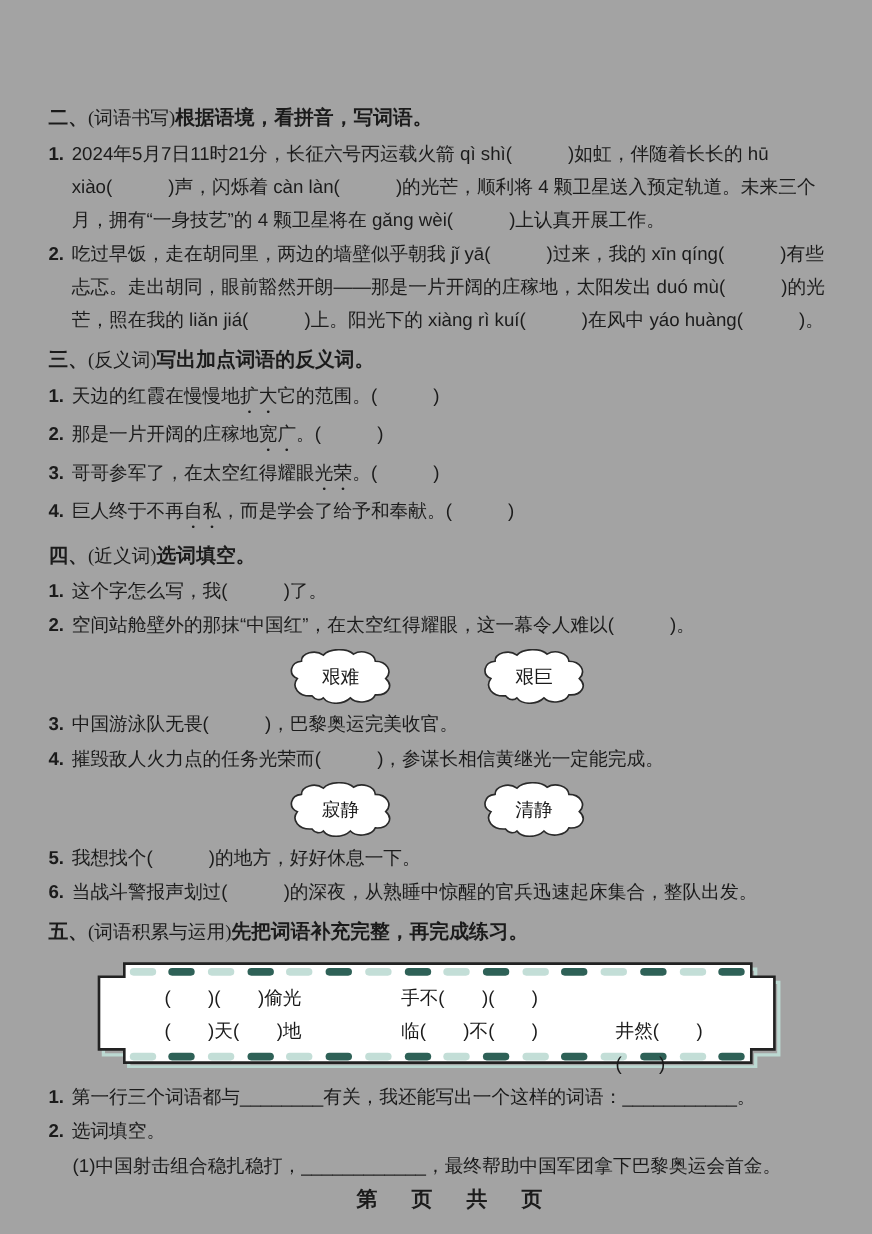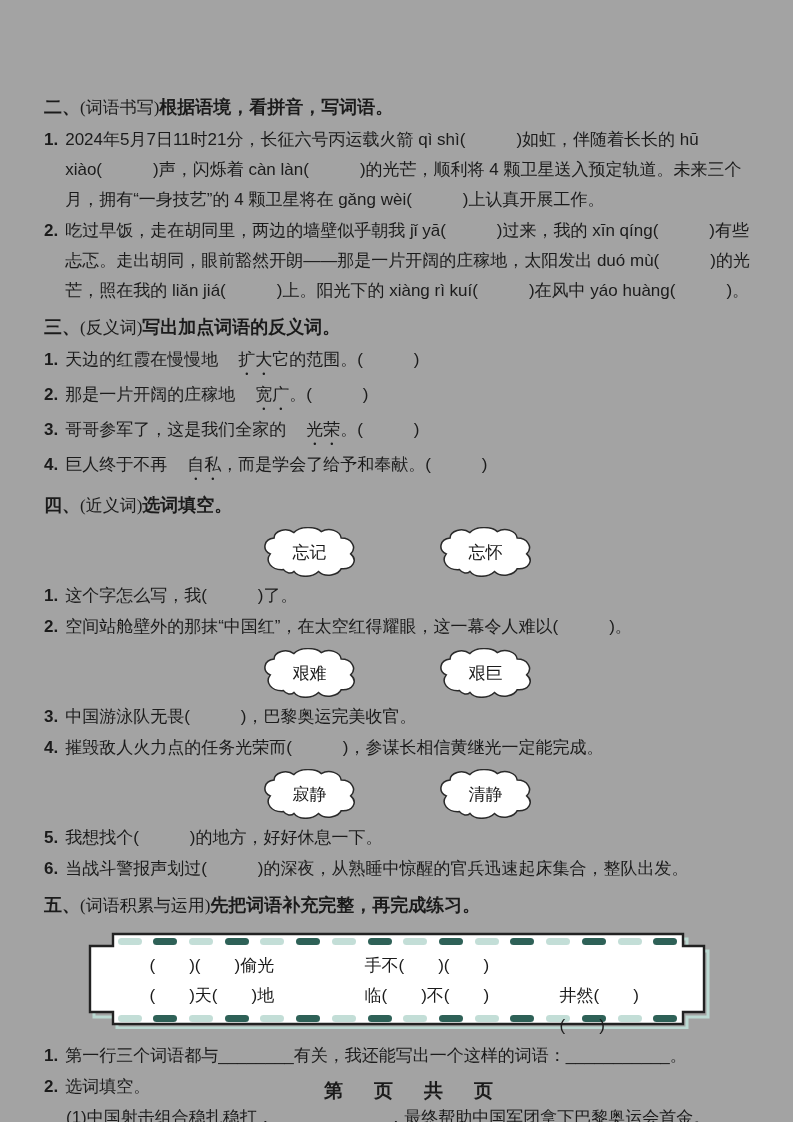--- a/index.html
+++ b/index.html
@@ -20,21 +20,20 @@
   .sec-tag{font-family:"Liberation Serif", serif;font-size:17px;}
   .sec-title{font-weight:bold;font-size:18px;}
   .item{display:flex;align-items:flex-start;margin:1px 0;}
   .item .num{font-weight:bold;flex:0 0 auto;margin-right:7px;}
   .item .txt{flex:1 1 auto;}
   .dotted{
     -webkit-text-emphasis:dot;
     -webkit-text-emphasis-position:under right;
     text-emphasis:dot;
     text-emphasis-position:under right;
-    margin-left:20px;
   }
   
   .cloud-row{display:flex;justify-content:center;gap:72px;margin:6px 0 4px 0;}
   .cloud{position:relative;width:104px;height:50px;}
   .cloud svg{position:absolute;inset:0;width:100%;height:100%;}
   .cloud-word{
     position:absolute;inset:0;display:flex;align-items:center;justify-content:center;
     font-size:17px;padding-top:2px;
   }
   
@@ -78,45 +77,31 @@
   <div class="item">
     <span class="num">1.</span>
     <span class="txt"><span>天边的红霞在慢慢地</span><span class="dotted">扩大</span><span>它的范围。(　　　)</span></span>
   </div>
   <div class="item">
     <span class="num">2.</span>
     <span class="txt"><span>那是一片开阔的庄稼地</span><span class="dotted">宽广</span><span>。(　　　)</span></span>
   </div>
   <div class="item">
     <span class="num">3.</span>
-    <span class="txt"><span>哥哥参军了，这是我们全家的</span><span class="dotted">光荣</span><span>。(　　　)</span></span>
+    <span class="txt"><span>哥哥参军了，在太空红得耀眼</span><span class="dotted">光荣</span><span>。(　　　)</span></span>
   </div>
   <div class="item">
     <span class="num">4.</span>
     <span class="txt"><span>巨人终于不再</span><span class="dotted">自私</span><span>，而是学会了给予和奉献。(　　　)</span></span>
   </div>
 
   <div class="sec-head">
     <span class="sec-num">四、</span><span class="sec-tag">(近义词)</span><span class="sec-title">选词填空。</span>
   </div>
 
-  <div class="cloud-row">
-    <div class="cloud">
-      <svg class="cloud-shape" viewBox="0 0 110 54" preserveAspectRatio="none">
-          <path d="M27,46 C14,47 7,37 13,29 C4,25 6,13 17,12 C17,4 30,0 38,6 C44,-1 61,-1 67,5 C75,0 87,4 88,12 C99,12 105,22 98,29 C106,36 100,46 88,45 C85,52 71,55 64,48 C57,55 43,55 38,48 C35,51 30,50 27,46 Z" fill="#ffffff" stroke="#2a2a2a" stroke-width="1.6"></path>
-        </svg>
-      <span class="cloud-word">忘记</span>
-    </div>
-    <div class="cloud">
-      <svg class="cloud-shape" viewBox="0 0 110 54" preserveAspectRatio="none">
-          <path d="M27,46 C14,47 7,37 13,29 C4,25 6,13 17,12 C17,4 30,0 38,6 C44,-1 61,-1 67,5 C75,0 87,4 88,12 C99,12 105,22 98,29 C106,36 100,46 88,45 C85,52 71,55 64,48 C57,55 43,55 38,48 C35,51 30,50 27,46 Z" fill="#ffffff" stroke="#2a2a2a" stroke-width="1.6"></path>
-        </svg>
-      <span class="cloud-word">忘怀</span>
-    </div>
-  </div>
   <div class="item">
     <span class="num">1.</span>
     <span class="txt">这个字怎么写，我(　　　)了。</span>
   </div>
   <div class="item">
     <span class="num">2.</span>
     <span class="txt">空间站舱壁外的那抹“中国红”，在太空红得耀眼，这一幕令人难以(　　　)。</span>
   </div>
 
   <div class="cloud-row">

